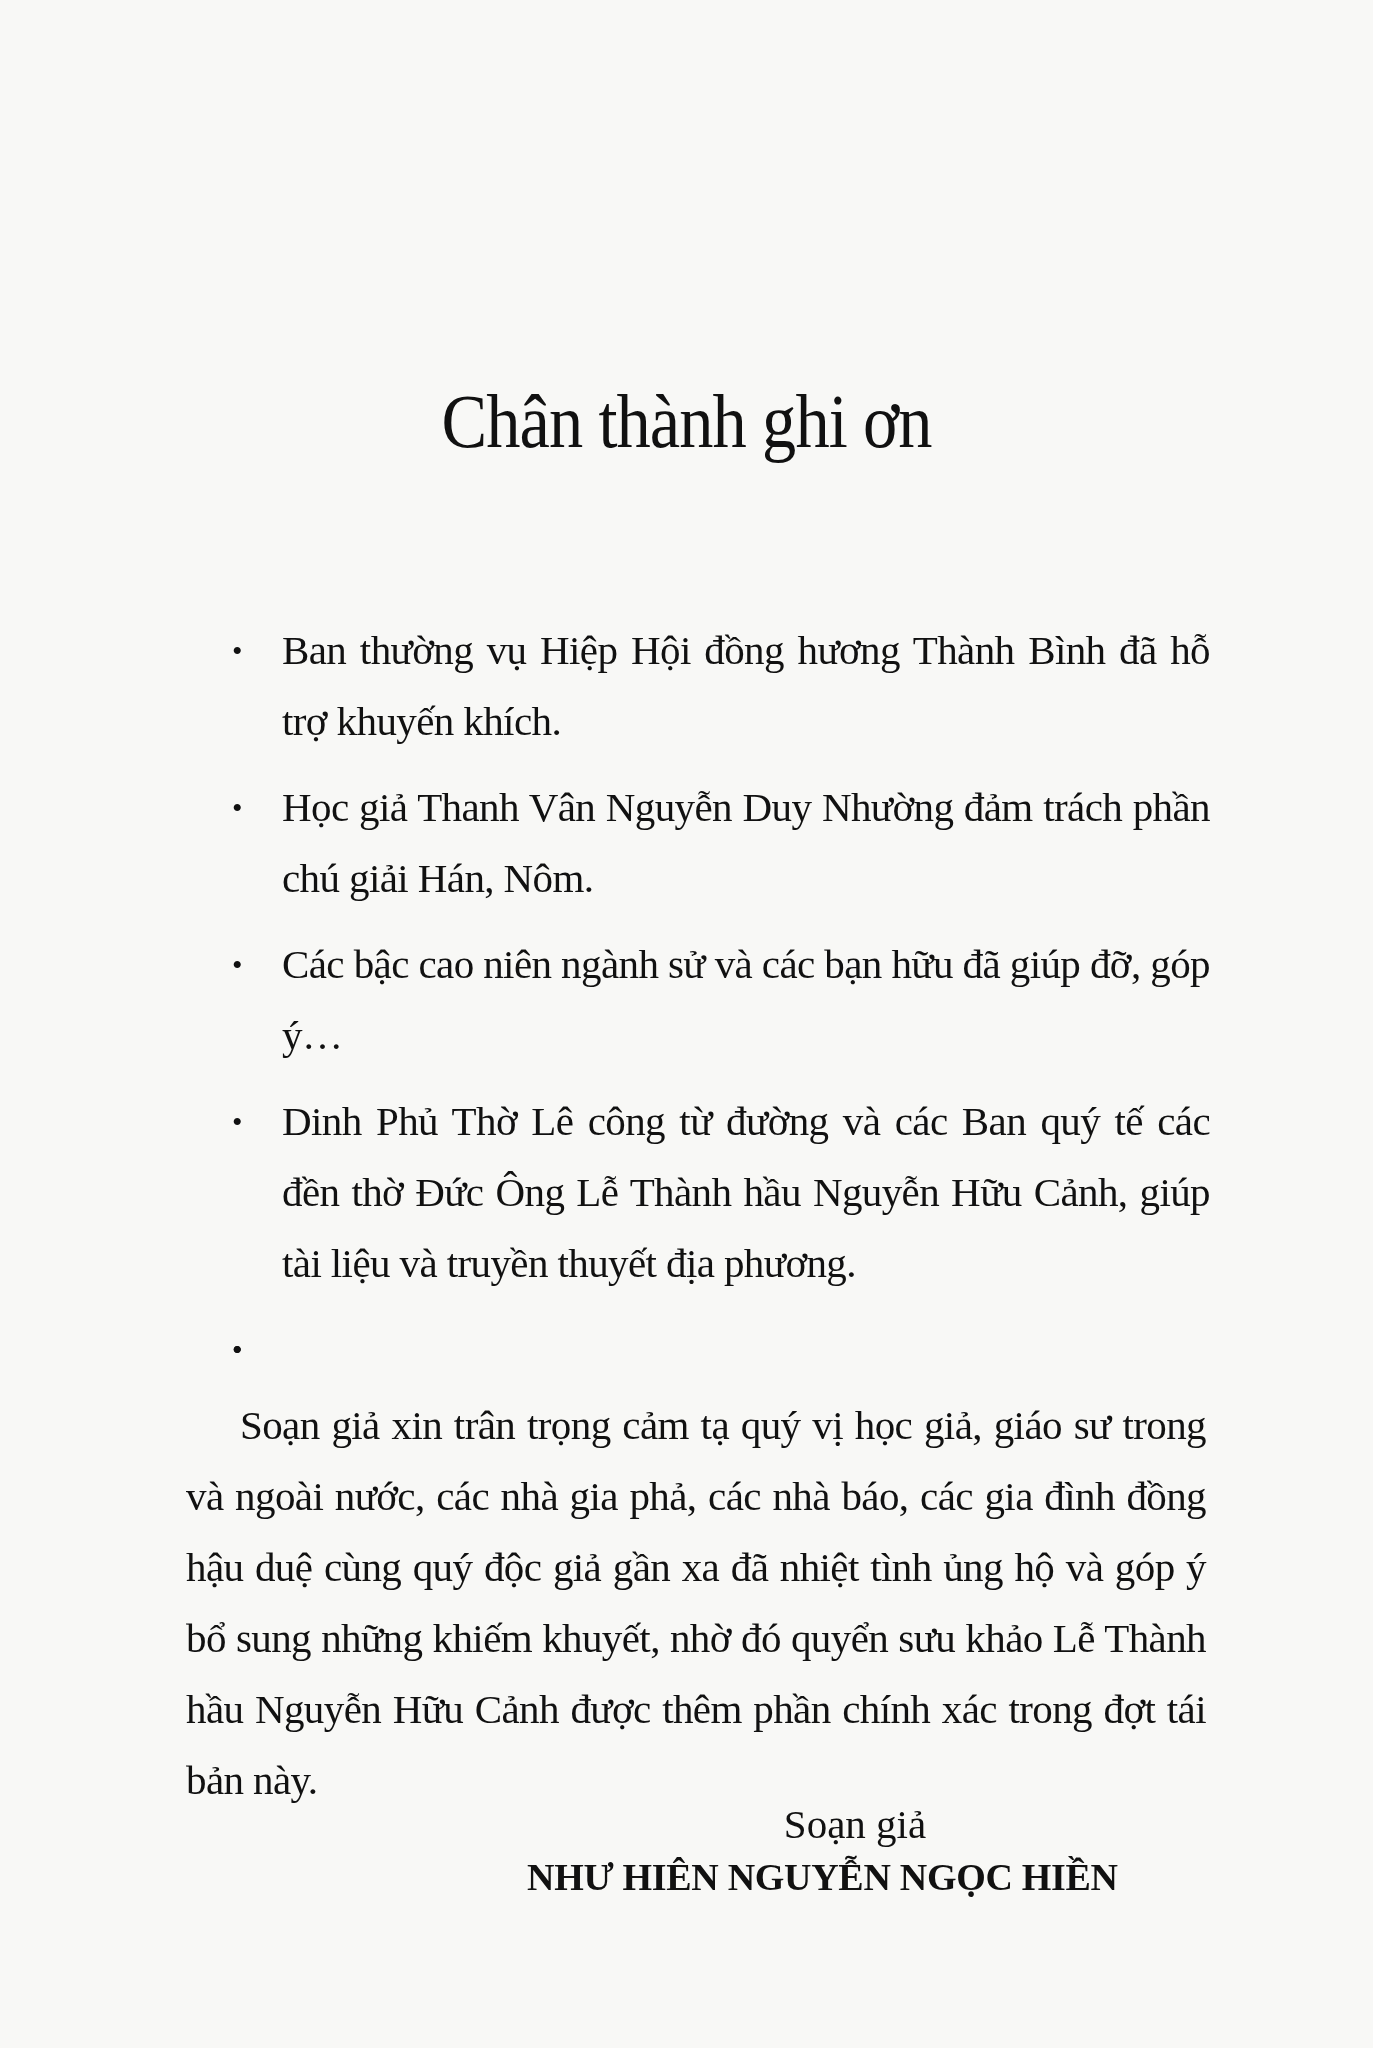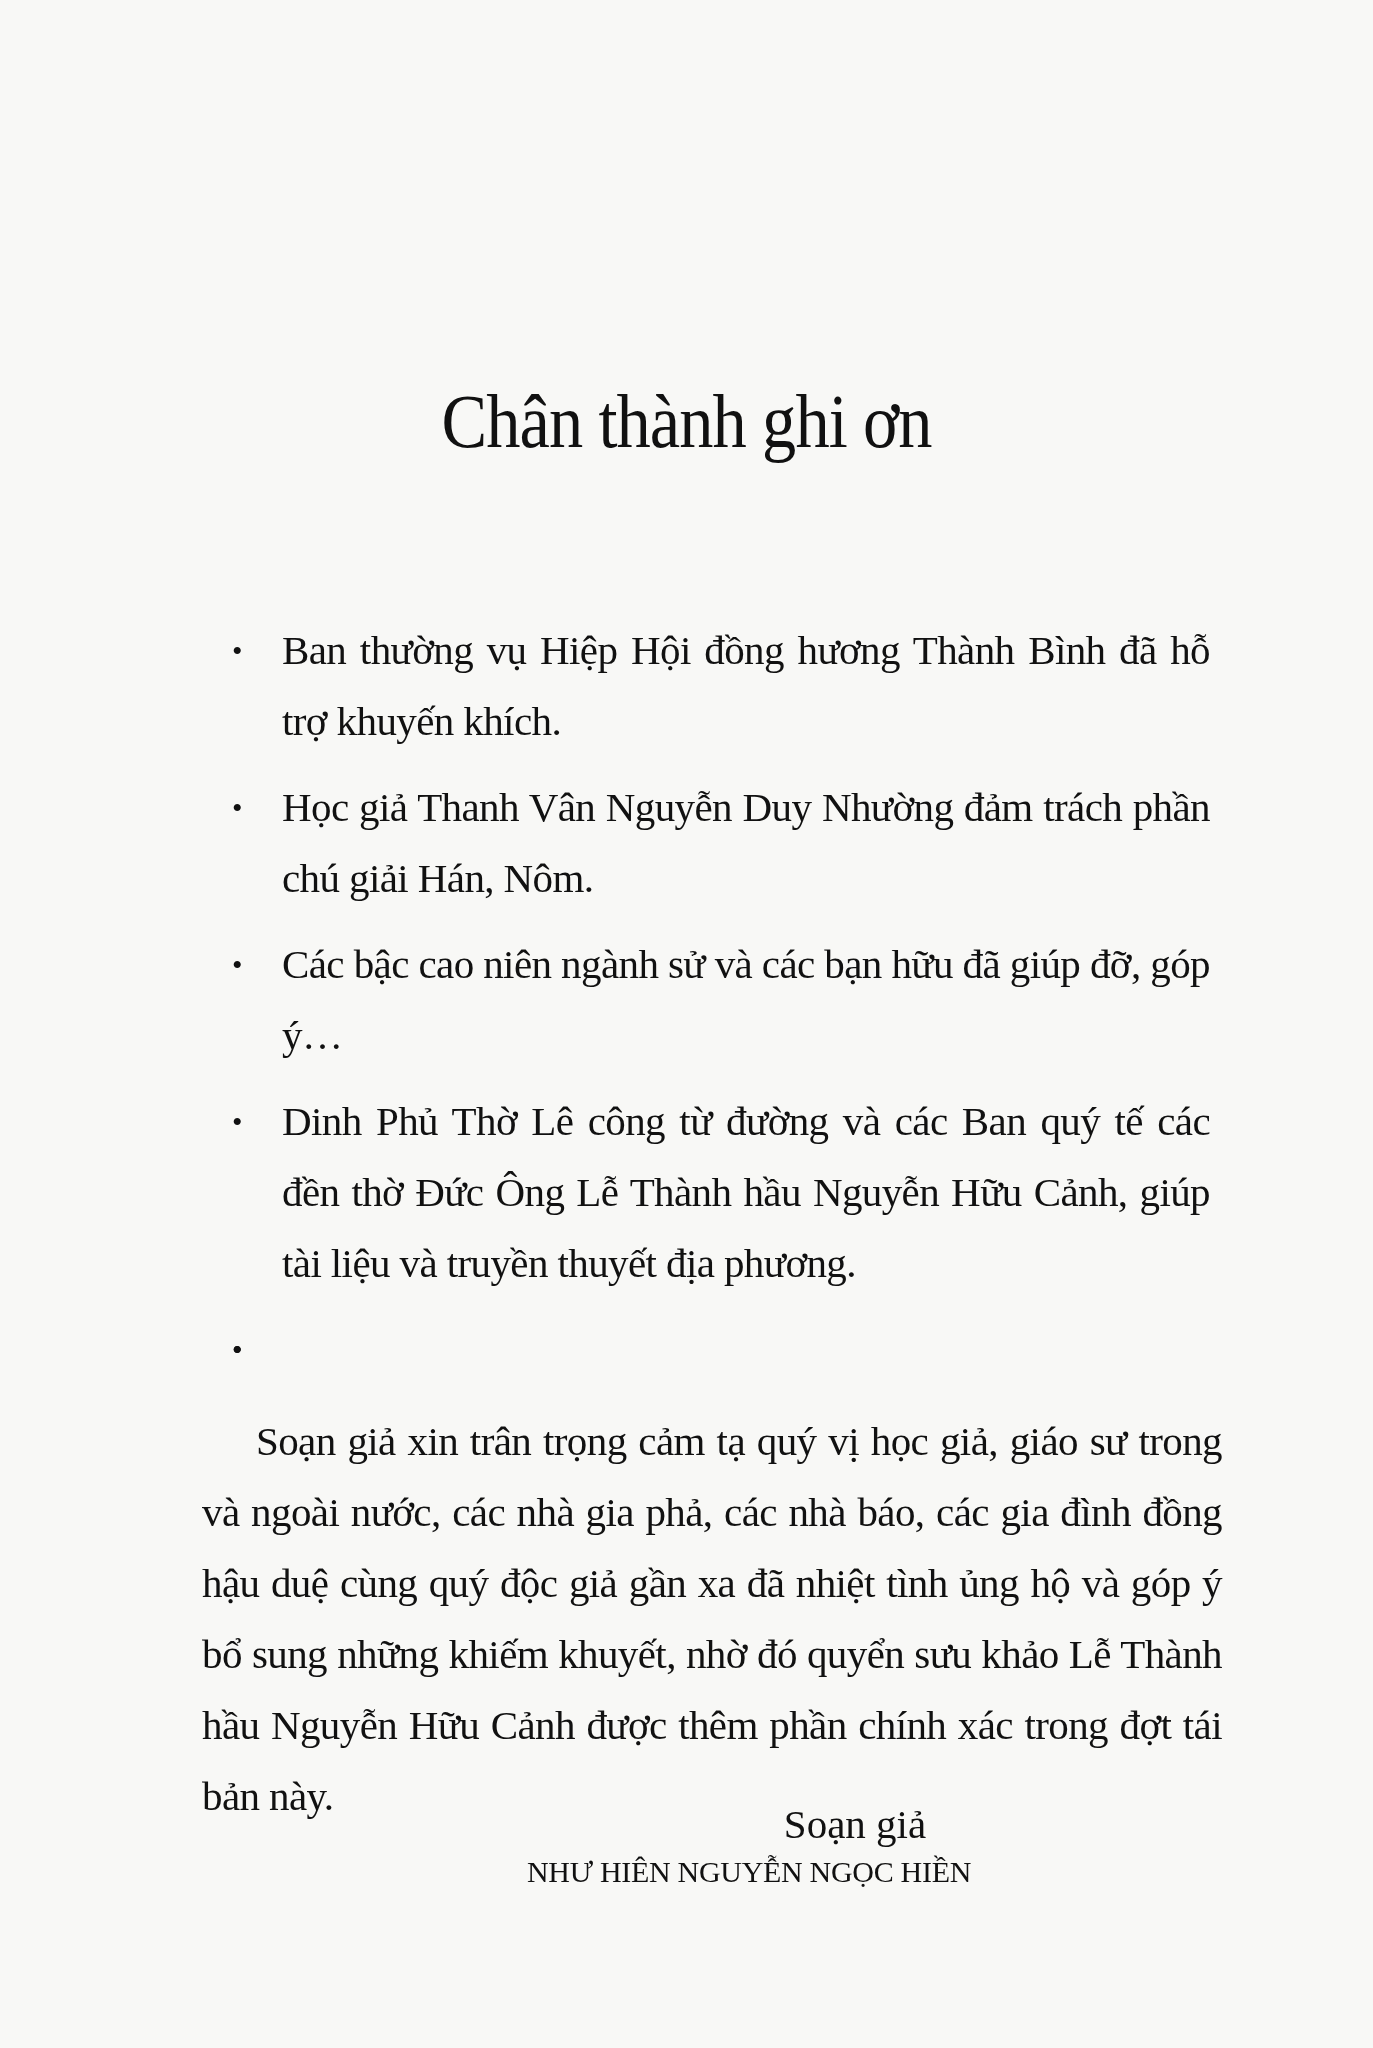--- a/index.html
+++ b/index.html
@@ -5,23 +5,23 @@
   html, body { margin:0; padding:0; }
   body { width:1373px; height:2048px; background:#f8f8f6; position:relative; overflow:hidden;
          font-family:"Liberation Serif","DejaVu Serif",serif; color:#111; }
   .title { position:absolute; left:0; width:1373px; top:378px; text-align:center;
            font-size:76px; letter-spacing:-1px; transform:scaleX(0.9); }
   .list { position:absolute; left:230px; width:980px; top:615px; margin:0; padding:0; list-style:none; }
   .item { position:relative; padding-left:52px; font-size:41px; line-height:71px; margin-bottom:15px;
           text-align:justify; letter-spacing:-0.6px; }
   .bullet { position:absolute; left:2px; top:0; font-size:30px; }
   .para { position:absolute; left:186px; width:1020px; top:1390px; font-size:41px; line-height:71px;
-          text-align:justify; text-indent:54px; letter-spacing:-0.6px; margin:16px; }
+          text-align:justify; text-indent:54px; letter-spacing:-0.6px; margin:0; }
   .sig-role { position:absolute; left:0; width:1710px; top:1800px; text-align:center; font-size:41px; }
-  .sig-name { position:absolute; left:527px; top:1855px; font-size:30px; font-weight:normal; letter-spacing:-0.3px; }
+  .sig-name { position:absolute; left:527px; top:1855px; font-size:38px; font-weight:bold; letter-spacing:-0.3px; }
 </style>
 </head>
 <body>
 
 <div class="title">Chân thành ghi ơn</div>
 
 <ul class="list">
   <li class="item">
     <span class="bullet">•</span>
     <span>Ban thường vụ Hiệp Hội đồng hương Thành Bình đã hỗ trợ khuyến khích.</span>

